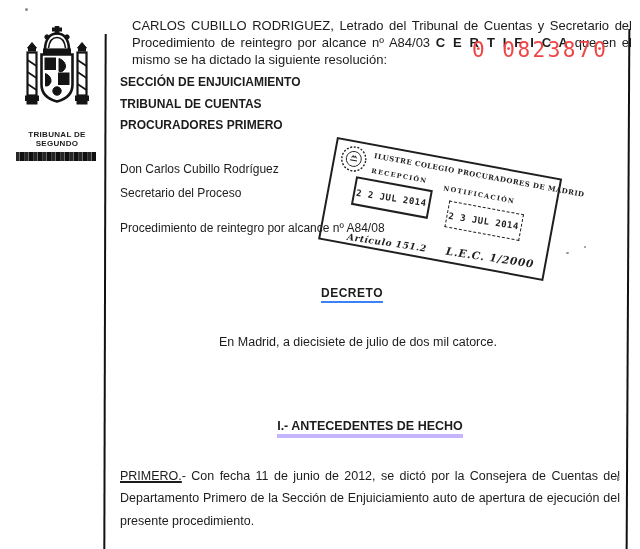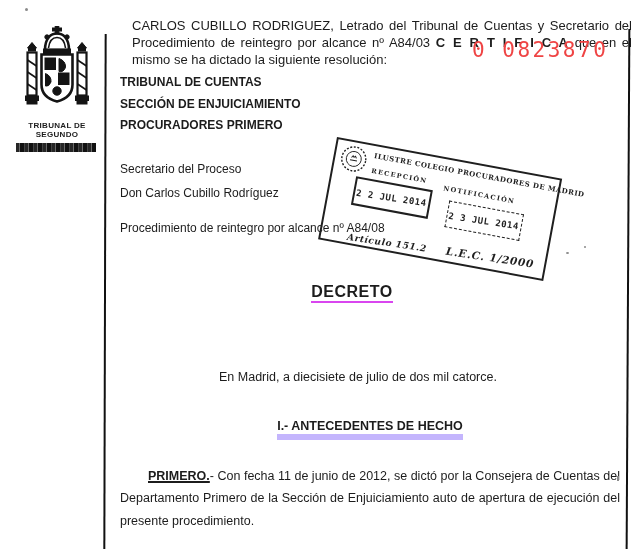--- a/index.html
+++ b/index.html
@@ -5,47 +5,47 @@
   html,body{margin:0;padding:0;background:#e8e8e8;}
   .page{
     position:relative;width:640px;height:549px;background:#fff;
     font-family:"Liberation Sans",sans-serif;color:#1c1c1c;overflow:hidden;
   }
   .abs{position:absolute;}
 
   
   .letterhead{left:16px;top:26px;width:82px;text-align:center;}
   .crest{display:block;margin:0 auto;}
-  .org-name{font-weight:bold;font-size:8px;line-height:9px;letter-spacing:.3px;margin-top:3px;}
+  .org-name{font-weight:bold;font-size:8px;line-height:9px;letter-spacing:.3px;margin-top:12px;}
   .smudge{margin-top:4px;height:9px;width:80px;
     background:repeating-linear-gradient(90deg,#262626 0 3px,#6b6b6b 3px 4px,#111 4px 8px,#444 8px 9px);
     filter:blur(.4px);}
 
   
   .vline{width:2px;background:#111;}
   .vline.left{left:104px;top:34px;height:515px;transform:rotate(.15deg);}
   .vline.right{left:627px;top:29px;height:520px;width:1.6px;transform:rotate(.3deg);}
 
   
   .col{left:120px;width:500px;}
   .intro{top:4px;font-size:13px;line-height:17px;text-align:justify;margin-left:12px;}
   .certifica{font-weight:bold;letter-spacing:1.2px;}
   .serial{left:472px;top:38px;font-family:"DejaVu Sans Mono",monospace;
     font-size:21px;letter-spacing:2.5px;color:#ef4444;}
   .court{top:72px;font-weight:bold;font-size:12px;line-height:21.5px;}
   .secretary{top:157px;font-size:12px;line-height:24px;}
   .procedure{top:221px;font-size:12px;}
   .decree{top:283px;text-align:center;transform:translateX(-18px);}
-  .decree span{font-weight:bold;font-size:16px;letter-spacing:.5px;
-    border-bottom:2px solid #d946ef;padding-bottom:1px;}
-  .dateline{top:370px;text-align:center;transform:translateX(-12px);font-size:12.5px;}
+  .decree span{font-weight:bold;font-size:12px;letter-spacing:.5px;
+    border-bottom:2px solid #3b82f6;padding-bottom:1px;}
+  .dateline{top:335px;text-align:center;transform:translateX(-12px);font-size:12.5px;}
   .heading{top:416px;text-align:center;}
-  .heading span{font-weight:bold;font-size:12.5px;border-bottom:6px solid #c4b5fd;padding-bottom:1px;}
+  .heading span{font-weight:bold;font-size:12.5px;border-bottom:4px solid #c4b5fd;padding-bottom:1px;}
   .body-par{top:452px;font-size:12.5px;line-height:22.5px;text-align:justify;}
-  .par-label{font-weight:bold;text-decoration:underline;text-decoration-thickness:1.5px;margin-left:28px;}
+  .par-label{font-weight:normal;text-decoration:underline;text-decoration-thickness:1.5px;}
   .segundo{top:535px;font-size:12.5px;color:#a6a6a6;word-spacing:4px;white-space:nowrap;}
   .segundo .par-label{color:#a6a6a6;}
 
   
   .stamp{left:337px;top:137px;width:225px;height:100px;
     border:2px solid #1f1f1f;transform:rotate(10.5deg);transform-origin:top left;
     font-family:"DejaVu Serif",serif;color:#1f1f1f;background:transparent;}
   .seal{left:5px;top:3px;}
   .stamp-title{left:38px;top:5px;width:184px;font-size:7px;font-weight:bold;
     letter-spacing:.45px;white-space:nowrap;}
@@ -110,28 +110,28 @@
   </div>
 
   <div class="abs vline left"></div>
   <div class="abs vline right"></div>
 
   <p class="abs col intro"><span>CARLOS CUBILLO RODRIGUEZ, Letrado del Tribunal de Cuentas y Secretario del Procedimiento de reintegro por alcance nº A84/03 </span><span class="certifica">C E R T I F I C A</span><span> que en el mismo se ha dictado la siguiente resolución:</span></p>
 
   <div class="abs serial">0 0823870</div>
 
   <div class="abs col court">
+    <div>SECCIÓN DE ENJUICIAMIENTO</div>
     <div>TRIBUNAL DE CUENTAS</div>
-    <div>SECCIÓN DE ENJUICIAMIENTO</div>
     <div>PROCURADORES PRIMERO</div>
   </div>
 
   <div class="abs col secretary">
+    <div>Don Carlos Cubillo Rodríguez</div>
     <div>Secretario del Proceso</div>
-    <div>Don Carlos Cubillo Rodríguez</div>
   </div>
 
   <div class="abs col procedure">Procedimiento de reintegro por alcance nº A84/08</div>
 
   <div class="abs col decree">
     <span>DECRETO</span>
   </div>
 
   <div class="abs col dateline">En Madrid, a diecisiete de julio de dos mil catorce.</div>
 

